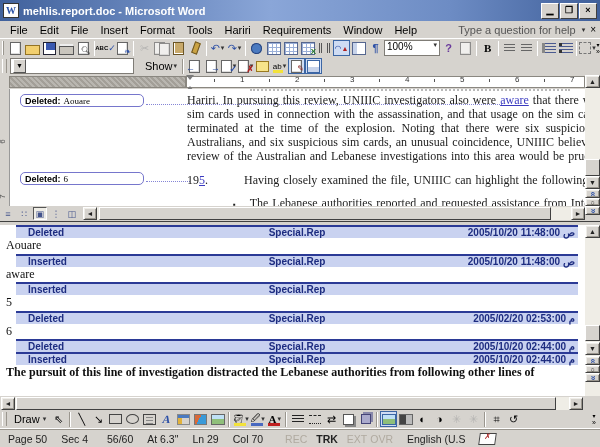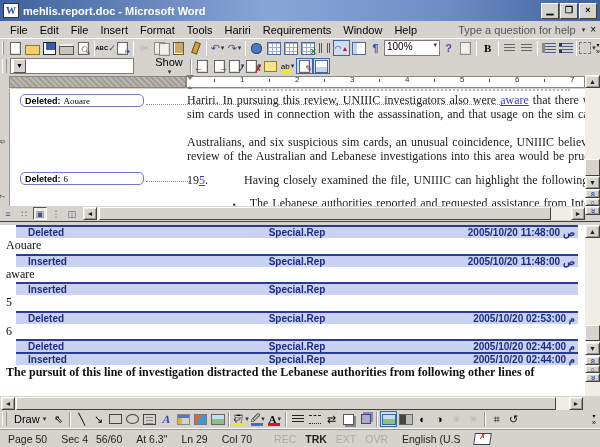--- a/index.html
+++ b/index.html
@@ -230,21 +230,21 @@
         <span style="font-size:6px;">▾</span>
         <span style="font-size:7px;">»</span>
       </span>
   </div>
 
   <div class="abs tbrow" style="top:57px;">
     <span class="grip"></span>
     <span class="modebox" style="width:118px;justify-content:space-between;">
         <span class="combo-arrow">▼</span>
     </span>
-    <span class="tbi" style="min-width:38px;margin-left:16px;flex-direction:column;">
+    <span class="tbi" style="min-width:38px;margin-left:8px;">
       <span>Show</span>
         <span class="dd">▾</span>
     </span>
     <span class="sep"></span>
     <span class="tbi blue">
         <span class="ic-page"></span>
         <span style="position:absolute;left:0;bottom:1px;font-size:9px;font-weight:bold;">←</span>
       </span>
     <span class="tbi blue">
         <span class="ic-page"></span>
@@ -313,20 +313,21 @@
     <div class="bconn" style="left:146px;top:15px;width:356px;"></div>
 
     <div class="balloon" style="top:83px;">
       <b>Deleted:</b>
       <span style="font-family:'Liberation Serif',serif;">6</span>
     </div>
     <div class="bconn" style="left:146px;top:92px;width:44px;"></div>
 
     <div class="docline" style="top:4px;"><span>Hariri.   In pursuing this review, UNIIIC investigators also were </span><span class="ins">aware</span><span> that there were</span></div>
     <div class="docline" style="top:18px;">sim cards used in connection with the assassination, and that usage on the sim ca</div>
+    <div class="docline" style="top:32px;">terminated at the time of the explosion.   Noting that there were six suspicio</div>
     <div class="docline" style="top:46px;">Australians, and six suspicious sim cards, an unusual coincidence, UNIIIC believed th</div>
     <div class="docline" style="top:60px;">review of the Australian and Lebanese investigations into this area would be prudent</div>
 
     <div class="docline" style="top:84px;text-align-last:left;">
       <span>19</span><span class="ins">5</span><span>.</span>
       <span style="display:inline-block;width:28px;"></span>
       <span>Having closely examined the file, UNIIIC can highlight the following points:</span>
     </div>
 
     <div class="docline" style="top:107px;left:233px;width:352px;text-align-last:left;">
@@ -386,21 +387,21 @@
       <div class="rp-head">
           <span class="rp-author">Special.Rep</span>
           <span class="rp-type">Inserted</span>
         </div>
       <div class="rp-body">5</div>
     </div>
     <div class="rp-entry">
       <div class="rp-head">
           <span class="rp-author">Special.Rep</span>
           <span class="rp-type">Deleted</span>
-          <span class="rp-time"><span>م</span> <span>02:53:00 2005/10/20</span></span>
+          <span class="rp-time"><span>م</span> <span>02:53:00 2005/02/20</span></span>
         </div>
       <div class="rp-body">6</div>
     </div>
     <div class="rp-entry">
       <div class="rp-head">
           <span class="rp-author">Special.Rep</span>
           <span class="rp-type">Deleted</span>
           <span class="rp-time"><span>م</span> <span>02:44:00 2005/10/20</span></span>
         </div>
     </div>
@@ -510,25 +511,25 @@
     <span class="tbi">↺</span>
     <span style="margin-left:auto;display:flex;flex-direction:column;align-items:center;width:10px;">
         <span style="font-size:6px;">▾</span>
         <span style="font-size:7px;">»</span>
       </span>
   </div>
 
   <div class="abs statusbar">
     <span class="st" style="margin-left:8px;">Page 50</span>
     <span class="st">Sec 4</span>
-    <span class="st" style="margin-left:8px;">56/60</span>
+    <span class="st" style="margin-left:19px;">56/60</span>
     <span class="st">At 6.3"</span>
     <span class="st">Ln 29</span>
     <span class="st">Col 70</span>
     <span class="st stdim" style="margin-left:22px;">REC</span>
     <span class="st" style="margin-left:9px;font-weight:bold;">TRK</span>
     <span class="st stdim" style="margin-left:9px;">EXT</span>
-    <span class="st stdim" style="margin-left:9px;">OVR</span>
+    <span class="st stdim" style="margin-left:3px;">OVR</span>
     <span class="st">English (U.S</span>
     <span class="book"></span>
   </div>
 
 </div>
 
 </body></html>

